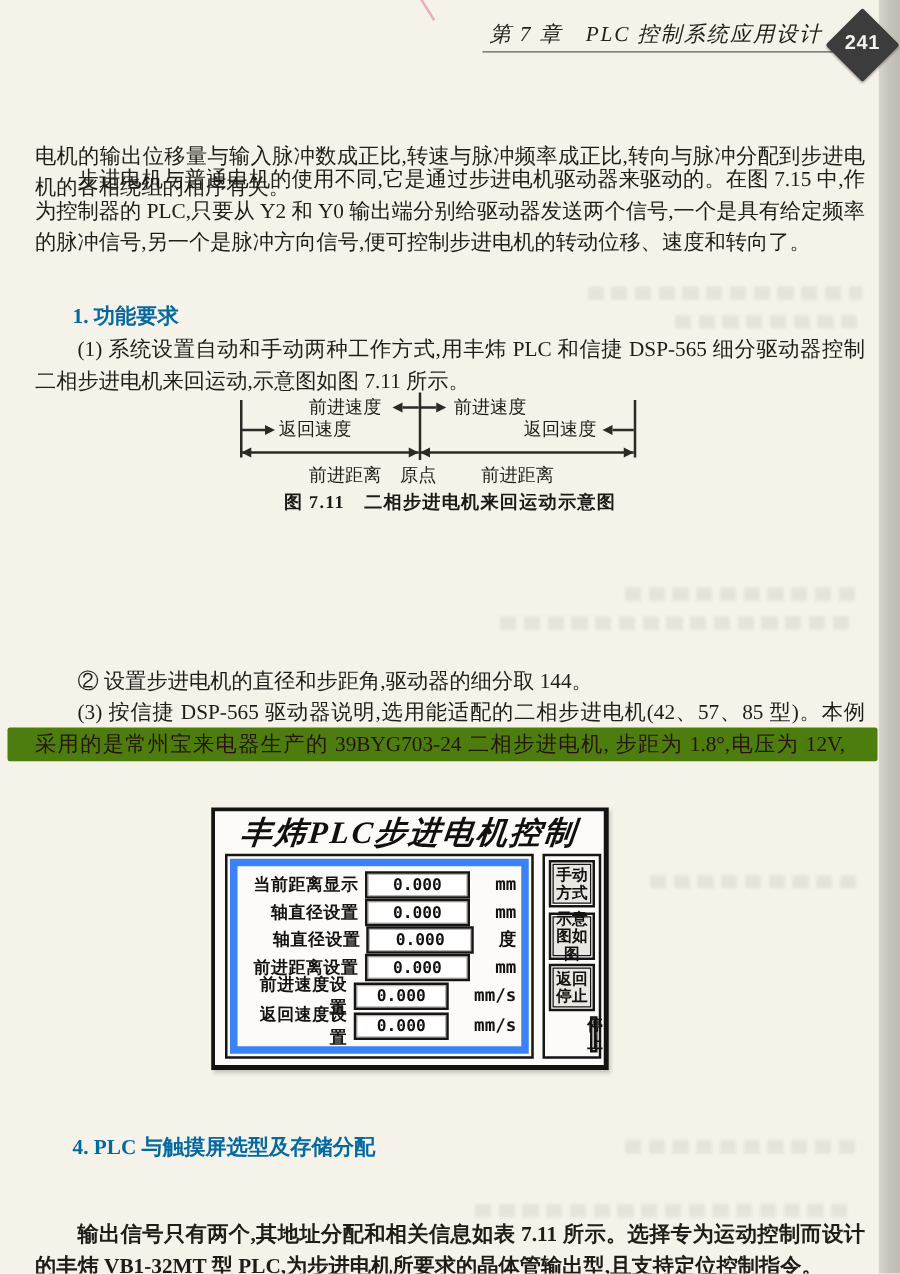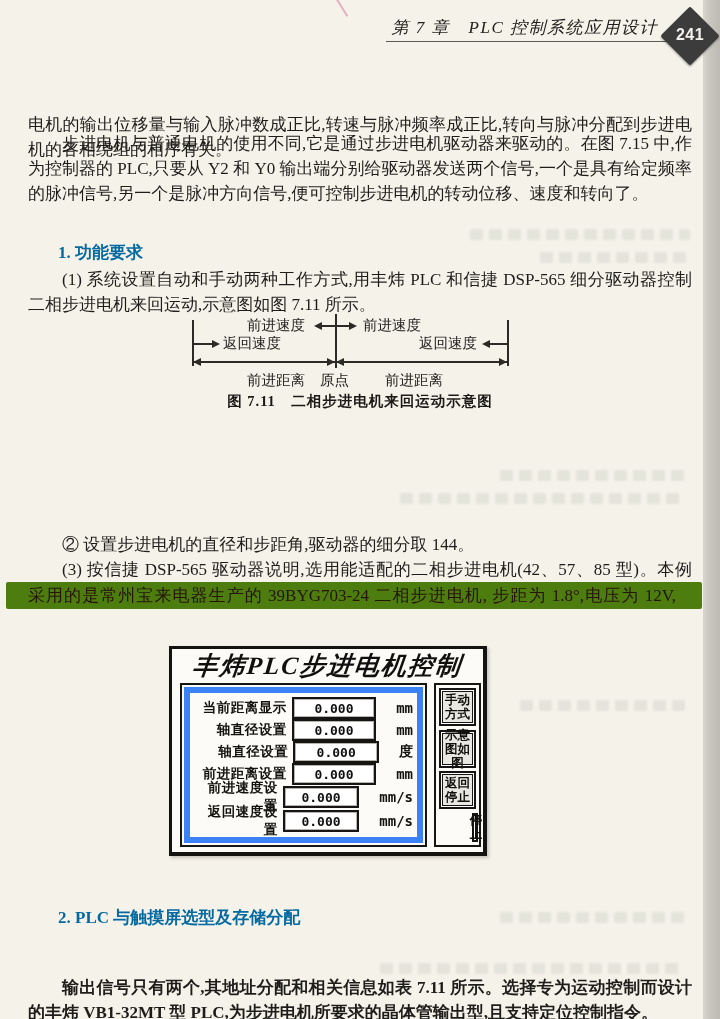--- a/index.html
+++ b/index.html
@@ -173,16 +173,16 @@
       </div>
       <div class="hmi-btn">
         <div class="hmi-btn-inner">返回停止</div>
       </div>
       <div class="hmi-btn short">
         <div class="hmi-btn-inner">停止</div>
       </div>
     </div>
   </div>
 
-  <div class="heading" style="top:906px;">2. PLC 与触摸屏选型及存储分配</div>
+  <div class="heading" style="top:906px;">4. PLC 与触摸屏选型及存储分配</div>
   <div class="tb indent" style="top:975px;font-weight:bold;">输出信号只有两个,其地址分配和相关信息如表 7.11 所示。选择专为运动控制而设计的丰炜 VB1-32MT 型 PLC,为步进电机所要求的晶体管输出型,且支持定位控制指令。</div>
 
 </div>
 
 </body></html>

